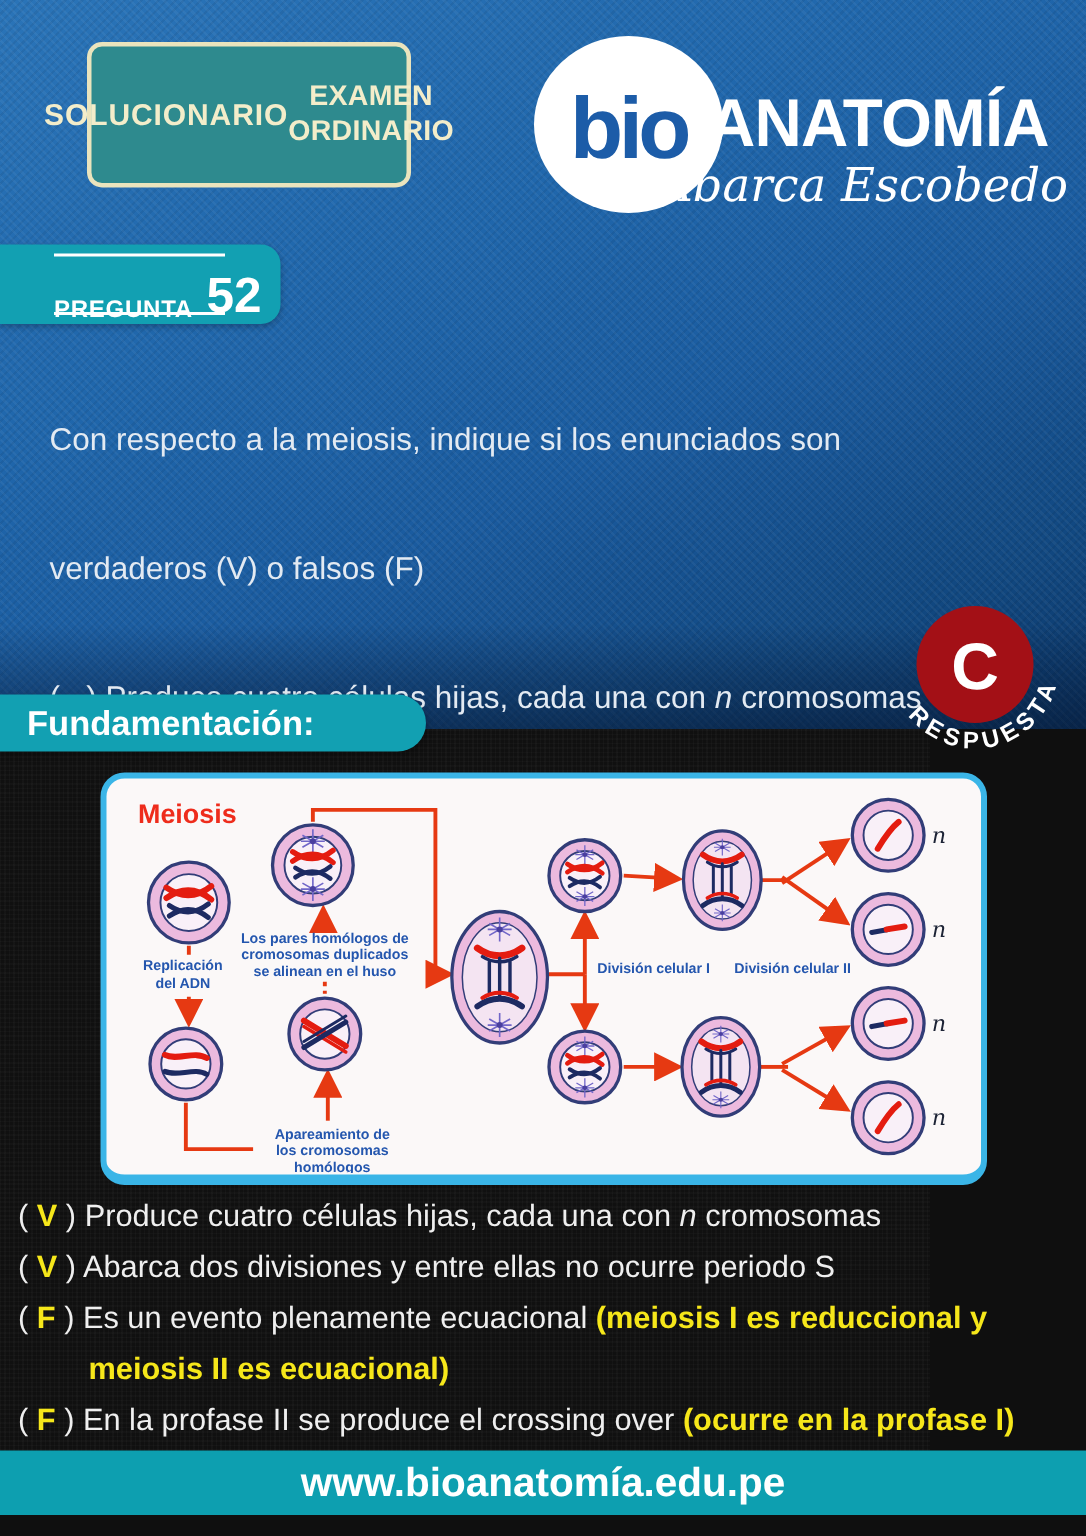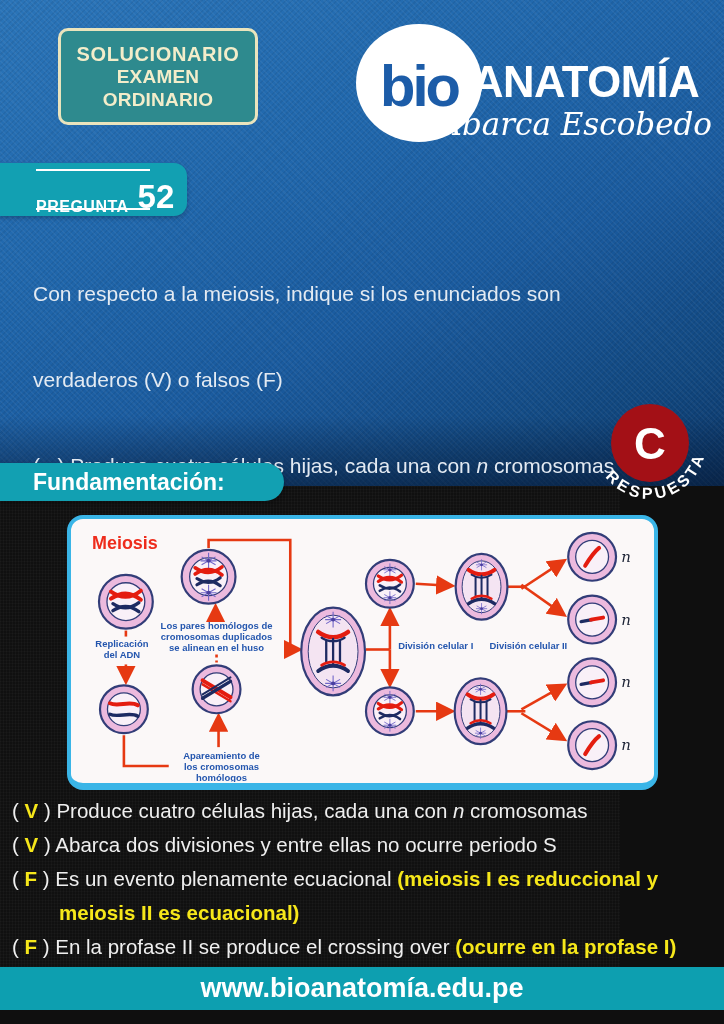--- a/index.html
+++ b/index.html
@@ -8,23 +8,23 @@
 
   
   .top-blue{position:absolute;top:0;left:0;width:724px;height:486px;
     background:
       repeating-linear-gradient(45deg,rgba(255,255,255,.045) 0 1.5px,rgba(255,255,255,0) 1.5px 4px),
       repeating-linear-gradient(-45deg,rgba(0,0,0,.06) 0 1.5px,rgba(0,0,0,0) 1.5px 4px),
       linear-gradient(155deg,#2a74b8 0%,#2067ac 35%,#1a5b9f 60%,#11477f 85%,#0b3566 100%);}
   .top-blue .fade{position:absolute;left:0;bottom:0;width:100%;height:70px;
       background:linear-gradient(180deg,rgba(6,22,48,0) 0%,rgba(6,22,48,.55) 100%);}
 
-  .exam-box{position:absolute;left:58px;top:28px;width:200px;height:97px;box-sizing:border-box;
+  .exam-box{position:absolute;left:58px;top:28px;width:216px;height:97px;box-sizing:border-box;
       background:#2e8a8e;border:3px solid #eae4bd;border-radius:10px;
-      display:flex;flex-direction:column;align-items:center;justify-content:center;
+      display:flex;flex-direction:row;align-items:center;justify-content:center;
       color:#f3edca;text-align:center;line-height:1.2;}
   .exam-box .l1{font-size:20px;font-weight:bold;letter-spacing:.6px;}
   .exam-box .l2{font-size:19px;font-weight:bold;letter-spacing:.2px;}
   .exam-box .l3{font-size:29px;font-weight:bold;letter-spacing:.5px;}
 
   .logo{position:absolute;left:350px;top:18px;width:370px;height:130px;}
   .logo-oval{position:absolute;left:6px;top:6px;width:126px;height:118px;border-radius:50%;
       background:#fff;display:flex;align-items:center;justify-content:center;}
   .logo-bio{font-size:58px;font-weight:bold;color:#1c5ca8;letter-spacing:-3px;padding-top:4px;}
   .logo-anatomia{position:absolute;left:122px;top:38px;font-size:45px;font-weight:bold;color:#fff;
@@ -39,21 +39,21 @@
   .pregunta-bar .rule.top{top:6px;} .pregunta-bar .rule.bot{bottom:6px;}
   .pregunta-label{font-size:16px;font-weight:bold;color:#fff;letter-spacing:.5px;margin-right:9px;}
   .pregunta-num{font-size:33px;font-weight:bold;color:#fff;}
 
   .question{position:absolute;left:33px;top:223px;width:648px;color:#e3eaf2;
       font-size:21px;line-height:28.6px;white-space:pre-wrap;}
   .question .it{font-style:italic;}
   .options-row{display:flex;gap:38px;}
 
   .fund-bar{position:absolute;left:0;top:463px;width:284px;height:38px;background:#12a0b2;
-      border-radius:0 19px 19px 0;display:flex;align-items:center;padding-left:33px;box-sizing:border-box;
+      border-radius:0 19px 19px 0;display:flex;align-items:center;padding-left:18px;box-sizing:border-box;
       z-index:6;box-shadow:0 2px 5px rgba(0,0,0,.3);}
   .fund-bar span{font-size:23px;font-weight:bold;color:#fff;}
 
   .resp-badge{position:absolute;left:572px;top:368px;z-index:7;}
 
   
   .black-sec{position:absolute;top:486px;left:0;width:620px;height:481px;
       background:
         repeating-linear-gradient(90deg,rgba(255,255,255,.022) 0 1px,rgba(0,0,0,0) 1px 3px),
         repeating-linear-gradient(0deg,rgba(255,255,255,.018) 0 1px,rgba(0,0,0,0) 1px 3px),

